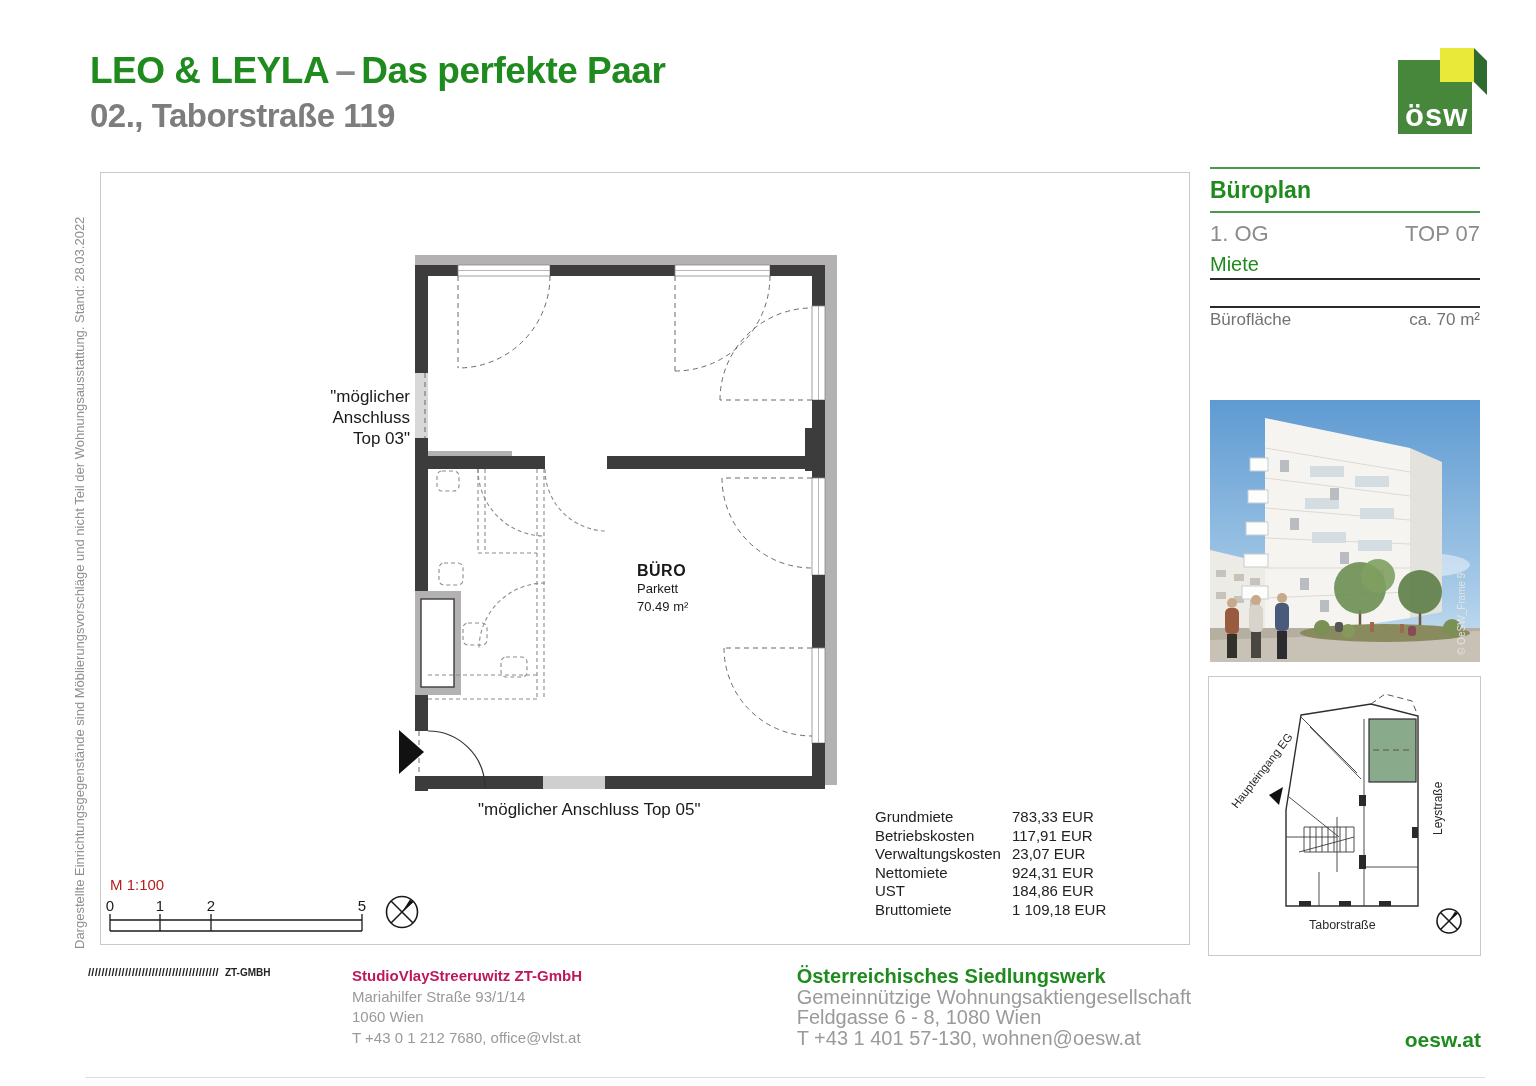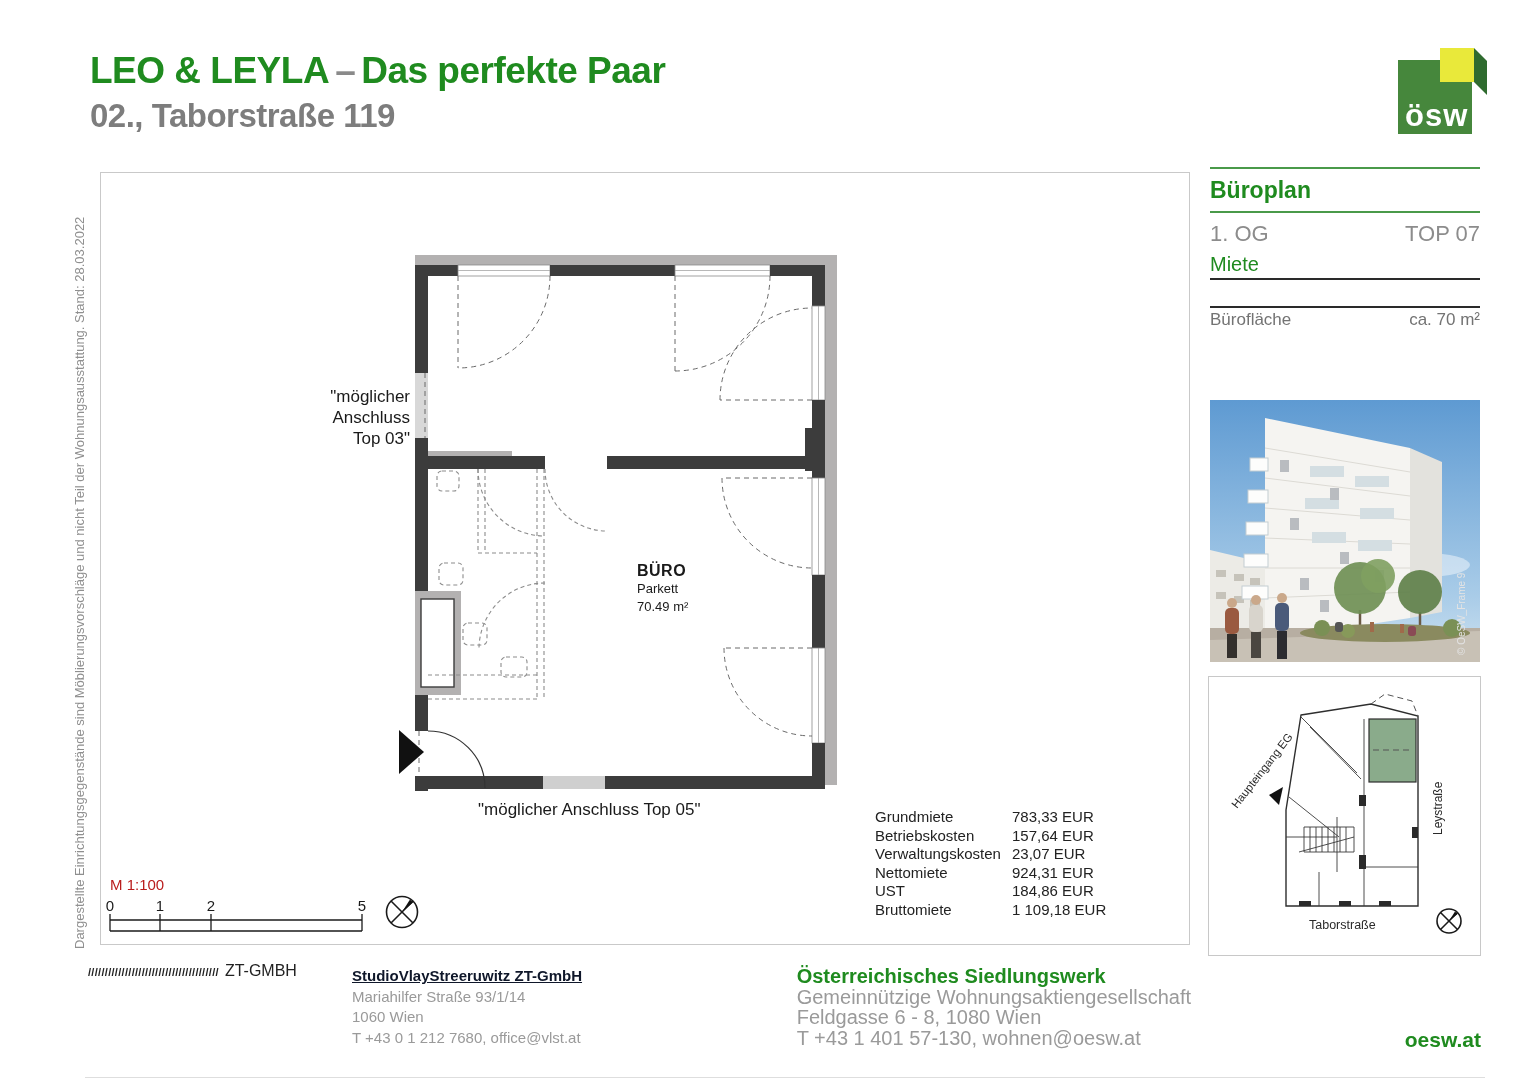--- a/index.html
+++ b/index.html
@@ -55,23 +55,23 @@
   .sb-line-b2{top:306px;height:2px;background:#2a2a2a;}
   .photo{left:1210px;top:400px;width:270px;height:262px;}
   .photo-credit{left:1456px;top:655px;transform:rotate(-90deg);transform-origin:top left;
                 white-space:nowrap;font-size:10px;color:#e3e3e3;}
   .siteplan{left:1208px;top:676px;width:273px;height:280px;border:1px solid #c8c8c8;background:#fff;}
 
   
   .f-logo{left:88px;top:962px;color:#222;}
   .f-logo .nm{font-size:27px;font-weight:bold;letter-spacing:-0.5px;line-height:28px;}
   .f-logo .sl{font-size:11px;font-weight:bold;letter-spacing:.3px;color:#222;}
-  .f-logo .zt{font-size:16px;font-weight:normal;margin-left:6px;margin-top:42px;}
+  .f-logo .zt{font-size:10px;font-weight:bold;margin-left:6px;margin-top:42px;}
   .f-studio{left:352px;top:966px;font-size:15px;line-height:20.5px;color:#9a9a9a;}
-  .f-studio .t{font-weight:bold;color:#0f172a;text-decoration:underline;}
+  .f-studio .t{font-weight:bold;color:#be185d;}
   .f-oesw{right:345px;top:966px;text-align:left;font-size:20px;line-height:20.5px;color:#9a9a9a;}
   .f-oesw .t{font-weight:bold;color:var(--brand-green);}
   .f-web{right:55px;top:1028px;font-size:21px;font-weight:bold;color:var(--brand-green);}
   .bottom-line{left:85px;top:1077px;width:1400px;height:1px;background:#dedede;}
 
   
   .w-dark{fill:var(--wall-dark);}
   .w-gray{fill:var(--wall-gray);}
   .w-open{fill:var(--opening-gray);}
   .w-open2{fill:#cfcfcf;}
@@ -191,21 +191,21 @@
 </div>
 <div class="abs note05">"möglicher Anschluss Top 05"</div>
 <div class="abs room-label">
   <div class="rn">BÜRO</div>
   <div class="rf">Parkett</div>
   <div class="ra">70.49 m²</div>
 </div>
 
 <div class="abs costs">
   <div class="row"><span class="lab">Grundmiete</span><span>783,33 EUR</span></div>
-  <div class="row"><span class="lab">Betriebskosten</span><span>157,64 EUR</span></div>
+  <div class="row"><span class="lab">Betriebskosten</span><span>117,91 EUR</span></div>
   <div class="row"><span class="lab">Verwaltungskosten</span><span>23,07 EUR</span></div>
   <div class="row"><span class="lab">Nettomiete</span><span>924,31 EUR</span></div>
   <div class="row"><span class="lab">UST</span><span>184,86 EUR</span></div>
   <div class="row"><span class="lab">Bruttomiete</span><span>1 109,18 EUR</span></div>
 </div>
 
 <div class="abs scale-label">M 1:100</div>
 <svg class="abs ruler" width="270" height="40" viewBox="0 0 270 40">
   <text class="ruler-txt" x="4" y="13" text-anchor="middle">0</text>
   <text class="ruler-txt" x="54" y="13" text-anchor="middle">1</text>

